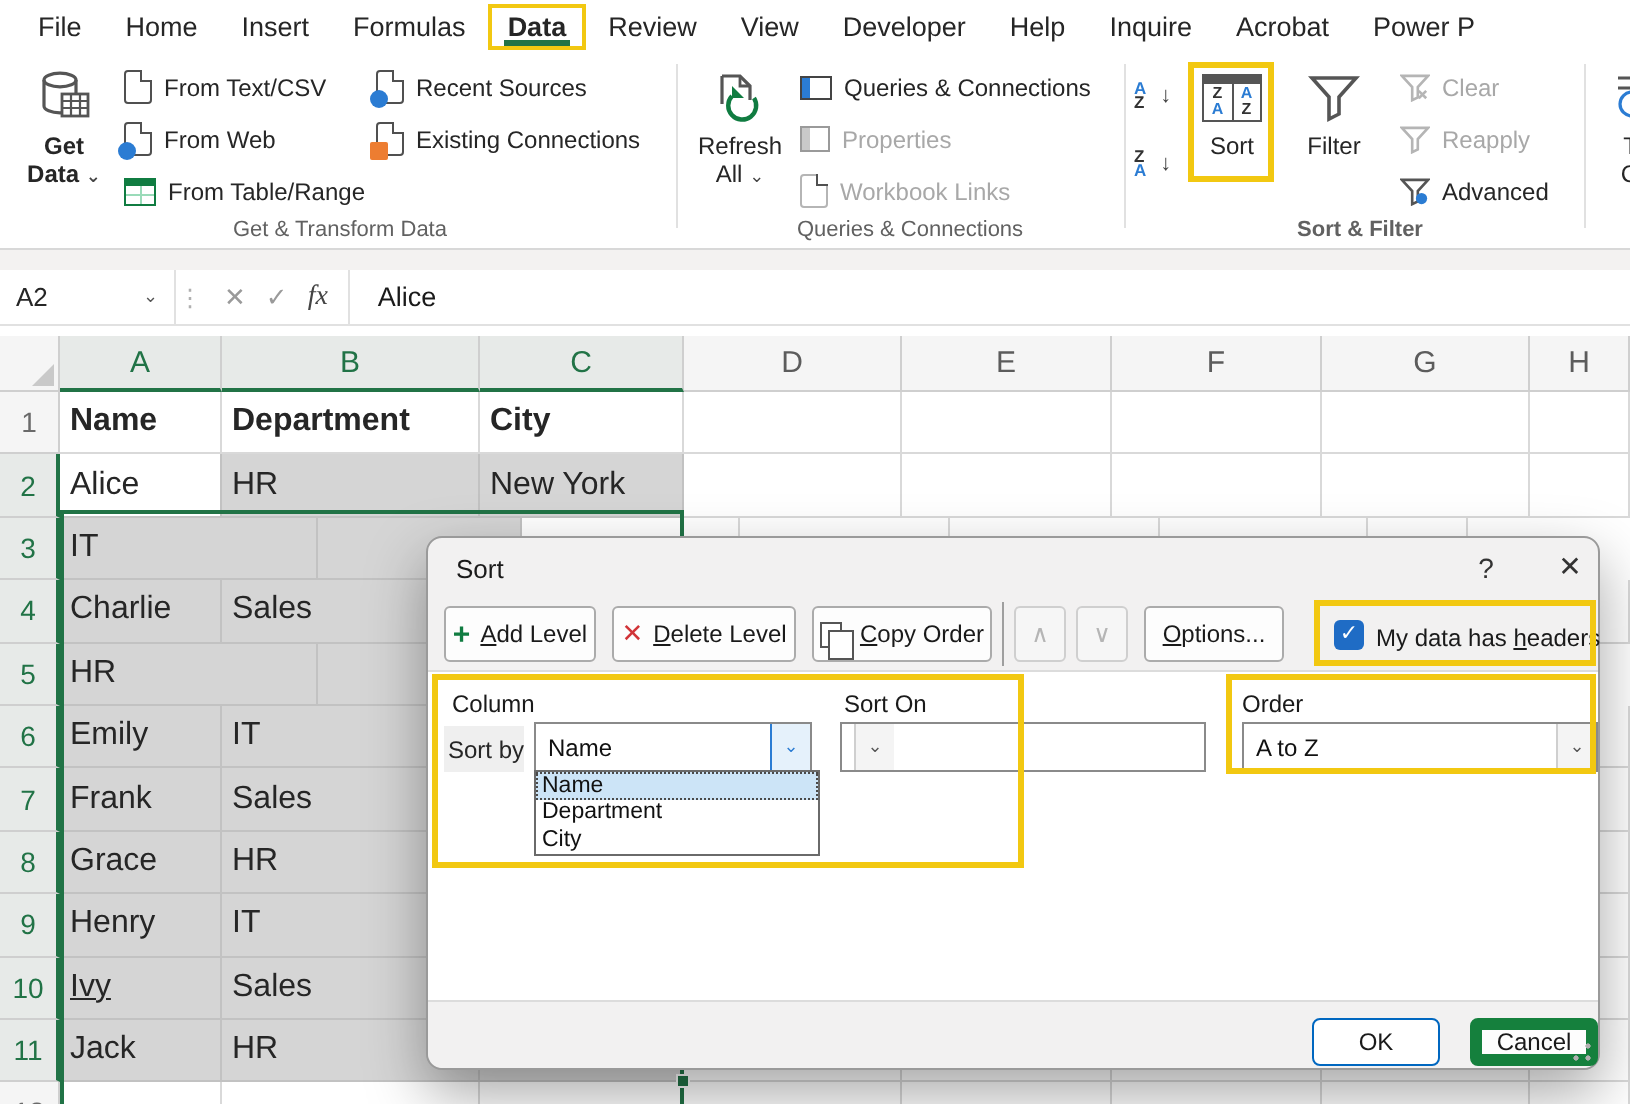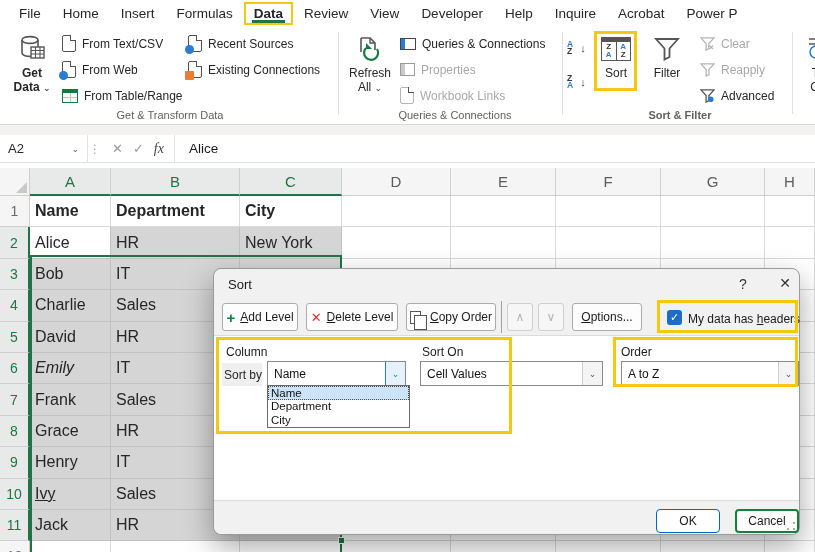--- a/index.html
+++ b/index.html
@@ -96,21 +96,21 @@
   .fld-label { position:absolute; top:9px; font-size:12px; color:#1a1a1a; }
   .sortby { position:absolute; left:8px; top:27px; width:40px; height:23px; background:#efefef; display:flex; align-items:center; padding-left:2px; font-size:12px; }
   .combo { position:absolute; top:25px; height:25px; background:#fff; border:1px solid #8a8a8a; display:flex; align-items:center; padding-left:6px; font-size:12px; color:#111; }
   .combo .cv { flex:1; }
   .combo .drop { width:20px; height:100%; border-left:1px solid #cfcfcf; background:#f4f4f4; display:flex; align-items:center; justify-content:center; font-size:9px; color:#555; }
   .ddlist { position:absolute; left:53px; top:49px; width:143px; background:#fff; border:1px solid #6a6a6a; }
   .dditem { height:13.5px; display:flex; align-items:center; padding-left:3px; font-size:11.5px; color:#111; }
   .dditem.sel { background:#cce4f7; outline:1px dotted #4a4a4a; outline-offset:-1px; }
   .dlg-footer { position:absolute; left:0; top:232px; width:585px; height:33px; background:#f2f1f1; border-radius:0 0 8px 8px; }
   .dlg-ok { position:absolute; left:442px; top:240px; width:64px; height:24px; background:#fff; border:1px solid #0067c0; border-radius:4px; font-size:12px; color:#1a1a1a; display:flex; align-items:center; justify-content:center; }
-  .dlg-cancel { position:absolute; left:521px; top:240px; width:64px; height:24px; background:#fdfdfd; border:2px solid #15803d; border-radius:4px; font-size:12px; color:#1a1a1a; display:flex; align-items:center; justify-content:center; }
+  .dlg-cancel { position:absolute; left:521px; top:240px; width:64px; height:24px; background:#fdfdfd; border:6px solid #15803d; border-radius:4px; font-size:12px; color:#1a1a1a; display:flex; align-items:center; justify-content:center; }
   .grip { position:absolute; right:3px; bottom:3px; width:10px; height:10px; background:
      radial-gradient(circle at 8px 2px,#b0b0b0 1.2px,transparent 1.4px),
      radial-gradient(circle at 8px 8px,#b0b0b0 1.2px,transparent 1.4px),
      radial-gradient(circle at 2px 8px,#b0b0b0 1.2px,transparent 1.4px); }
 
   svg { display:block; }
 </style>
 </head>
 <body>
 
@@ -320,21 +320,20 @@
           <div class="cell range" style="width: 129px;">HR</div>
           <div class="cell range" style="width: 102px;">New York</div>
           <div class="cell" style="width: 109px;"></div>
           <div class="cell" style="width: 105px;"></div>
           <div class="cell" style="width: 105px;"></div>
           <div class="cell" style="width: 104px;"></div>
           <div class="cell" style="width: 50px;"></div>
         </div>
         <div class="sheet-row" style="height: 31.4px;">
           <div class="row-hdr sel">3</div>
-          <div class="cell range" style="width: 81px;">Bob</div>
           <div class="cell range" style="width: 129px;">IT</div>
           <div class="cell range" style="width: 102px;"></div>
           <div class="cell" style="width: 109px;"></div>
           <div class="cell" style="width: 105px;"></div>
           <div class="cell" style="width: 105px;"></div>
           <div class="cell" style="width: 104px;"></div>
           <div class="cell" style="width: 50px;"></div>
         </div>
         <div class="sheet-row" style="height: 31.4px;">
           <div class="row-hdr sel">4</div>
@@ -342,32 +341,31 @@
           <div class="cell range" style="width: 129px;">Sales</div>
           <div class="cell range" style="width: 102px;"></div>
           <div class="cell" style="width: 109px;"></div>
           <div class="cell" style="width: 105px;"></div>
           <div class="cell" style="width: 105px;"></div>
           <div class="cell" style="width: 104px;"></div>
           <div class="cell" style="width: 50px;"></div>
         </div>
         <div class="sheet-row" style="height: 31.4px;">
           <div class="row-hdr sel">5</div>
-          <div class="cell range" style="width: 81px;">David</div>
           <div class="cell range" style="width: 129px;">HR</div>
           <div class="cell range" style="width: 102px;"></div>
           <div class="cell" style="width: 109px;"></div>
           <div class="cell" style="width: 105px;"></div>
           <div class="cell" style="width: 105px;"></div>
           <div class="cell" style="width: 104px;"></div>
           <div class="cell" style="width: 50px;"></div>
         </div>
         <div class="sheet-row" style="height: 31.4px;">
           <div class="row-hdr sel">6</div>
-          <div class="cell range" style="width: 81px; font-style: italic;">Emily</div>
+          <div class="cell range" style="width: 81px;">Emily</div>
           <div class="cell range" style="width: 129px;">IT</div>
           <div class="cell range" style="width: 102px;"></div>
           <div class="cell" style="width: 109px;"></div>
           <div class="cell" style="width: 105px;"></div>
           <div class="cell" style="width: 105px;"></div>
           <div class="cell" style="width: 104px;"></div>
           <div class="cell" style="width: 50px;"></div>
         </div>
         <div class="sheet-row" style="height: 31.4px;">
           <div class="row-hdr sel">7</div>
@@ -476,21 +474,20 @@
       <div class="fld-label" style="left:208px;text-align:center;">Sort On</div>
       <div class="fld-label" style="left:407px;">Order</div>
 
       <div class="sortby">Sort by</div>
 
       <div class="combo" style="left:53px; width:139px;">
         <span class="cv">Name</span>
         <span class="drop" style="border-color:#2b7cd3; background:#e5f1fb; color:#2b7cd3;">⌄</span>
       </div>
       <div class="combo" style="left:206px; width:183px;">
-        <span class="cv">Cell Values</span>
         <span class="drop">⌄</span>
       </div>
       <div class="combo" style="left:407px; width:178px;">
         <span class="cv">A to Z</span>
         <span class="drop">⌄</span>
       </div>
 
       <div class="ddlist" id="dd-list">
           <div class="dditem sel">Name</div>
           <div class="dditem">Department</div>

